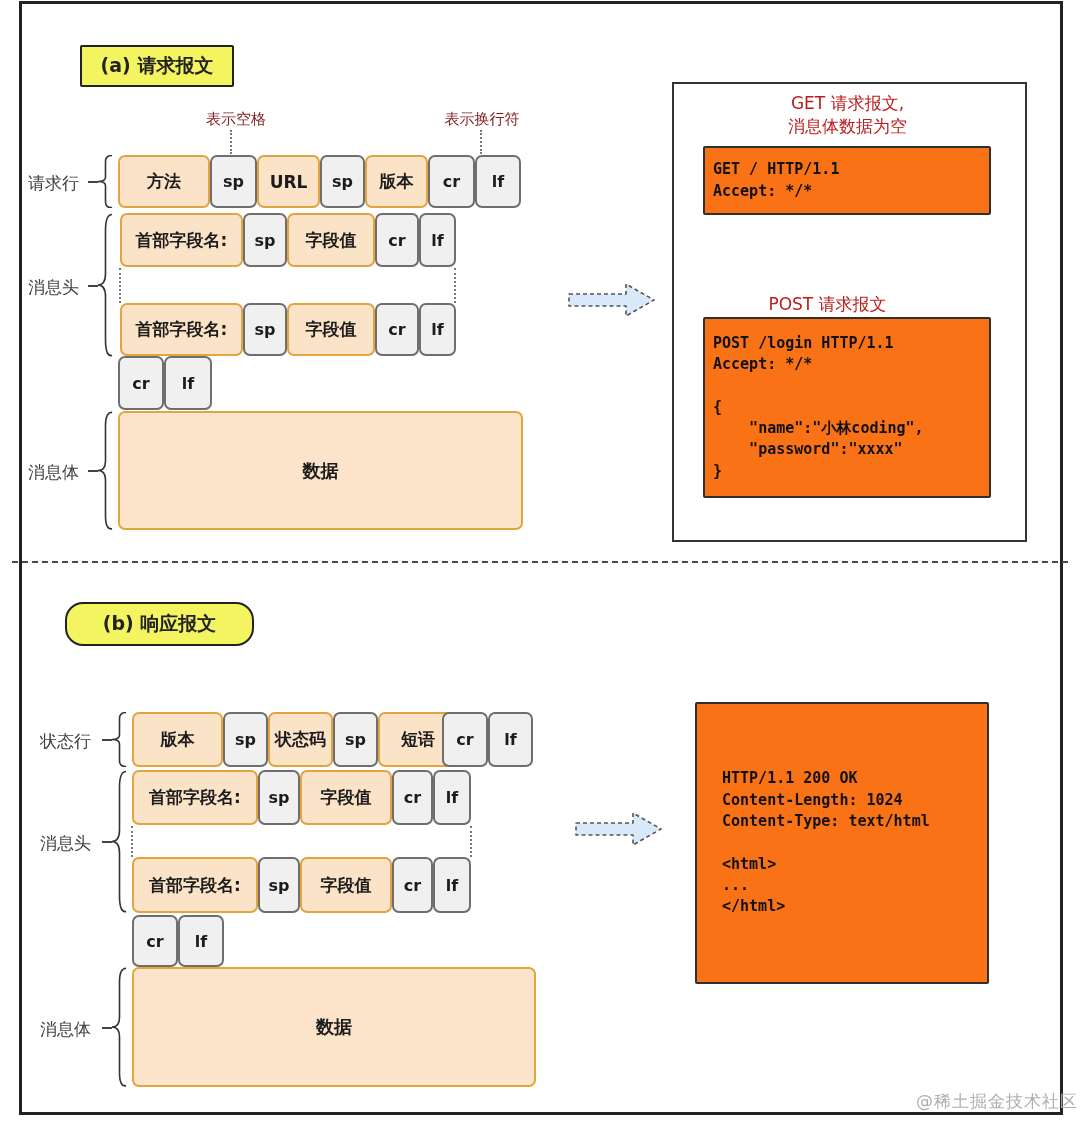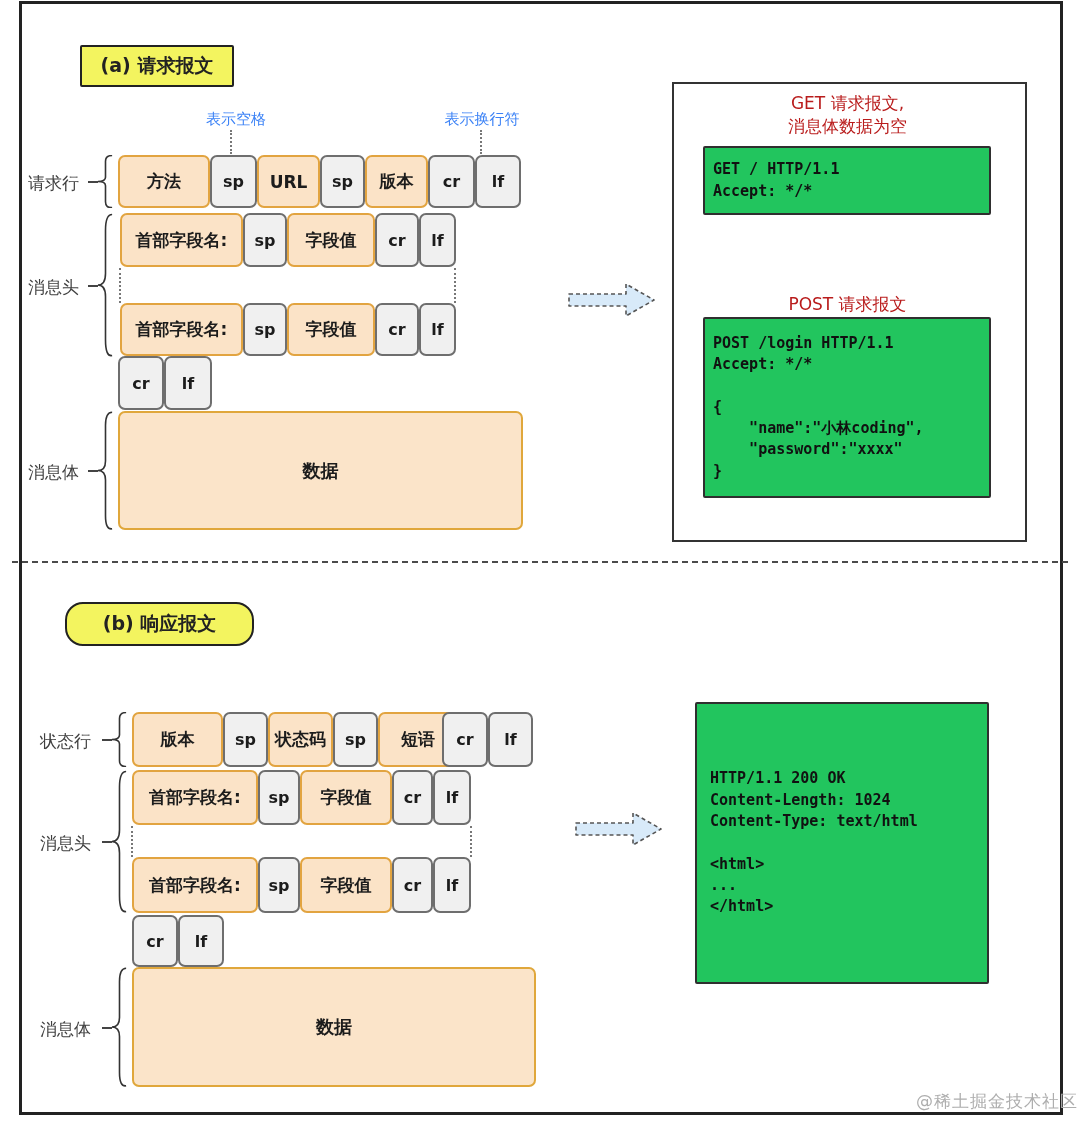--- a/index.html
+++ b/index.html
@@ -16,25 +16,25 @@
   .cell{
     position:absolute;box-sizing:border-box;display:flex;align-items:center;justify-content:center;
     font-weight:bold;font-size:17px;color:#1c1c1c;border-radius:7px;
   }
   .orange{background:#fbe3c7;border:2px solid #e2a440;}
   .gray{background:#f0f0f0;border:2px solid #6e6e6e;font-weight:600;font-size:16px;}
   .databox{background:#fbe4c9;border:2px solid #e0a73b;font-size:18px;}
   .rowlabel{position:absolute;font-size:17px;color:#404040;text-align:left;}
   .dash{position:absolute;height:2px;background:#444;}
   .vdot{position:absolute;width:0;border-left:2px dotted #777;}
-  .ann{position:absolute;font-size:15px;color:#3b82f6;text-align:center;}
+  .ann{position:absolute;font-size:15px;color:#7f1d1d;text-align:center;}
   .panelbox{position:absolute;background:#fff;border:2px solid #333;}
   .ptitle{position:absolute;font-size:17px;color:#b91c1c;text-align:center;}
   .codebox{
-    position:absolute;background:#22c55e;border:2px solid #2f2f2f;border-radius:2px;
+    position:absolute;background:#f97316;border:2px solid #2f2f2f;border-radius:2px;
     display:flex;align-items:center;
   }
   .codebox pre{
     margin:0;padding:0 4px 0 8px;font-family:"DejaVu Sans Mono","Liberation Mono",monospace;
     font-weight:bold;font-size:15px;line-height:1.42;white-space:pre;color:#111;
   }
   .brace{position:absolute;}
   .arrow{position:absolute;}
   .watermark{position:absolute;font-size:17px;color:#aeaeae;letter-spacing:1px;}
 </style>
@@ -102,21 +102,21 @@
     <path d="M3 13 L60 13 L60 3 L88 19 L60 35 L60 25 L3 25 Z" fill="#d8eaf9" stroke="#555" stroke-width="1.6" stroke-dasharray="4 3" stroke-linejoin="round"></path>
   </svg>
 
   <div class="panelbox" style="left:672px;top:82px;width:351px;height:456px;"></div>
   <div class="ptitle" style="left:672px;top:92px;width:351px;">GET 请求报文,</div>
   <div class="ptitle" style="left:672px;top:115px;width:351px;">消息体数据为空</div>
   <div class="codebox" style="left:703px;top:146px;width:284px;height:65px;">
     <pre>GET / HTTP/1.1
 Accept: */*</pre>
   </div>
-  <div class="ptitle" style="left:672px;top:293px;width:351px;">POST 请求报文</div>
+  <div class="ptitle" style="left:652px;top:293px;width:351px;">POST 请求报文</div>
   <div class="codebox" style="left:703px;top:317px;width:284px;height:177px;">
     <pre>POST /login HTTP/1.1
 Accept: */*
 
 {
     "name":"小林coding",
     "password":"xxxx"
 }</pre>
   </div>
 
@@ -168,21 +168,21 @@
   <div class="cell gray" style="left:132px;top:915px;width:46px;height:52px;">cr</div>
   <div class="cell gray" style="left:178px;top:915px;width:46px;height:52px;">lf</div>
 
   <div class="cell databox" style="left:132px;top:967px;width:404px;height:120px;">数据</div>
 
   <svg class="arrow" style="left:573px;top:810px;" width="92" height="38" viewBox="0 0 92 38">
     <path d="M3 13 L60 13 L60 3 L88 19 L60 35 L60 25 L3 25 Z" fill="#d8eaf9" stroke="#555" stroke-width="1.6" stroke-dasharray="4 3" stroke-linejoin="round"></path>
   </svg>
 
   <div class="codebox" style="left:695px;top:702px;width:290px;height:278px;">
-    <pre style="padding-left:13px;">HTTP/1.1 200 OK
+    <pre style="padding-left:25px;">HTTP/1.1 200 OK
 Content-Length: 1024
 Content-Type: text/html
 
 &lt;html&gt;
 ...
 &lt;/html&gt;</pre>
   </div>
 
   <div class="watermark" style="left:890px;top:1090px;width:188px;text-align:right;">@稀土掘金技术社区</div>
 

